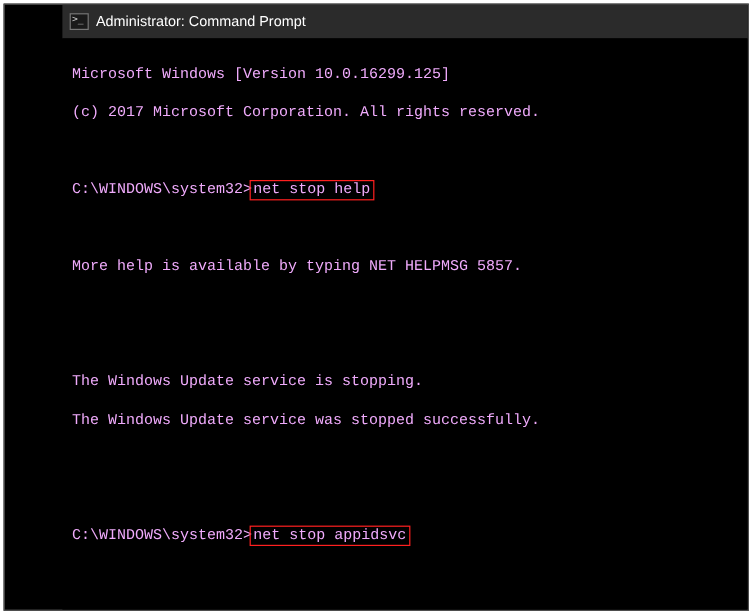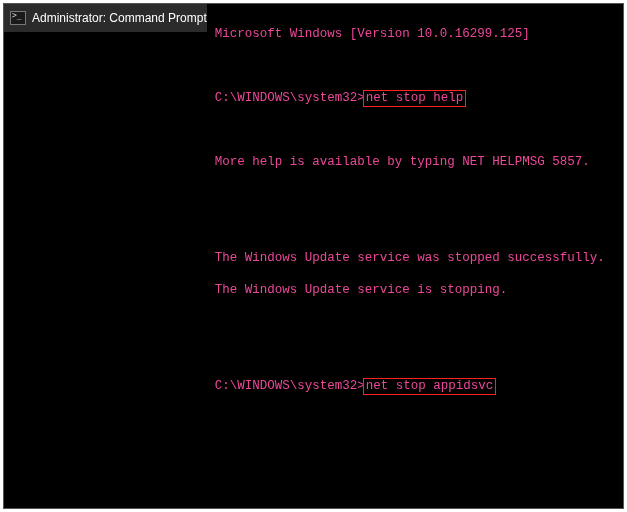--- a/index.html
+++ b/index.html
@@ -1,45 +1,46 @@
 <!DOCTYPE html>
 <html><head>
   <meta charset="utf-8">
   <style>
     * { margin:0; padding:0; box-sizing:border-box; }
     html,body { width:627px; height:512px; background:#fff; font-family:Consolas,"Courier New",monospace; }
     .outer { width:627px; height:512px; background:#fff; padding:3px; }
-    .window { width:621px; height:506px; border:1px solid #555; background:#000; display:flex; flex-direction:row; }
+    .window { width:621px; height:506px; border:1px solid #555; background:#000; display:flex; flex-direction:column;padding-left:48px; }
     .titlebar { height:28px; background:#2b2b2b; display:flex; align-items:center; padding-left:6px; color:#fff; font-family:"Segoe UI",Arial,sans-serif; font-size:12px; }
     .titlebar .ticon { width:16px; height:14px; margin-right:6px; display:inline-block; background:#1a1a1a; border:1px solid #777; position:relative; }
     .titlebar .ticon::before { content:">_"; color:#ccc; font-family:Consolas,monospace; font-size:8px; position:absolute; top:-1px; left:1px; letter-spacing:0; }
-    .term { flex:1; background:#000; color:#ec4899; font-size:12.5px; line-height:16px; padding:6px 8px 8px 8px; white-space:pre; overflow:hidden; position:relative; }
+    .term { flex:1; background:#000; color:#f0abfc; font-size:12.5px; line-height:16px; padding:6px 8px 8px 8px; white-space:pre; overflow:hidden; position:relative; }
     .line { display:block; }
     .hl { border:1.5px solid #ff2020; padding:0 2px 1px 2px; margin-left:-2px; }
   </style>
 </head>
 <body>
 <div class="outer">
   <div class="window">
 
     <div class="titlebar">
       <span class="ticon"></span>
       <span>Administrator: Command Prompt</span>
     </div>
 
     <div class="term">
 <span class="line">Microsoft Windows [Version 10.0.16299.125]</span>
+<span class="line">(c) 2017 Microsoft Corporation. All rights reserved.</span>
 <span class="line"> </span>
 <span class="line"><span>C:\WINDOWS\system32&gt;</span><span class="hl">net stop help</span></span>
 <span class="line"> </span>
 <span class="line">More help is available by typing NET HELPMSG 5857.</span>
 <span class="line"> </span>
 <span class="line"> </span>
+<span class="line">The Windows Update service is stopping.</span>
 <span class="line">The Windows Update service was stopped successfully.</span>
-<span class="line">The Windows Update service is stopping.</span>
 <span class="line"> </span>
 <span class="line"> </span>
 <span class="line"><span>C:\WINDOWS\system32&gt;</span><span class="hl">net stop appidsvc</span></span>
 
 
 
 
 
 
 

